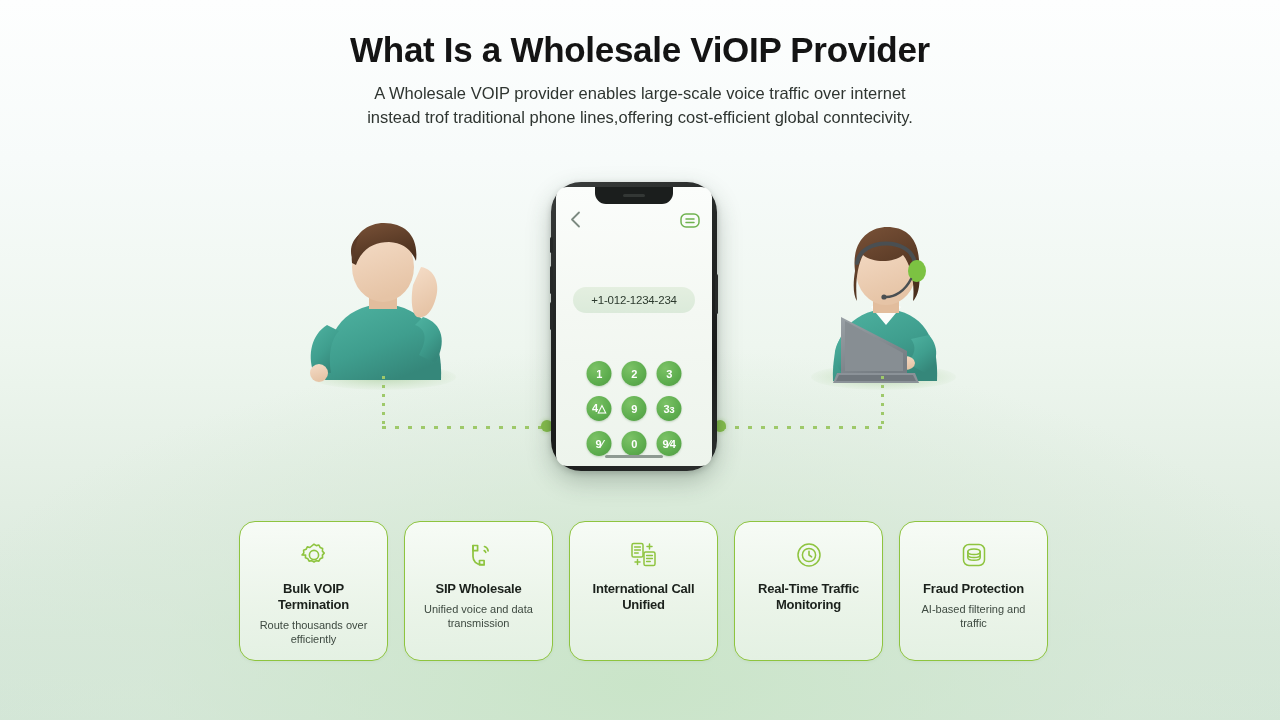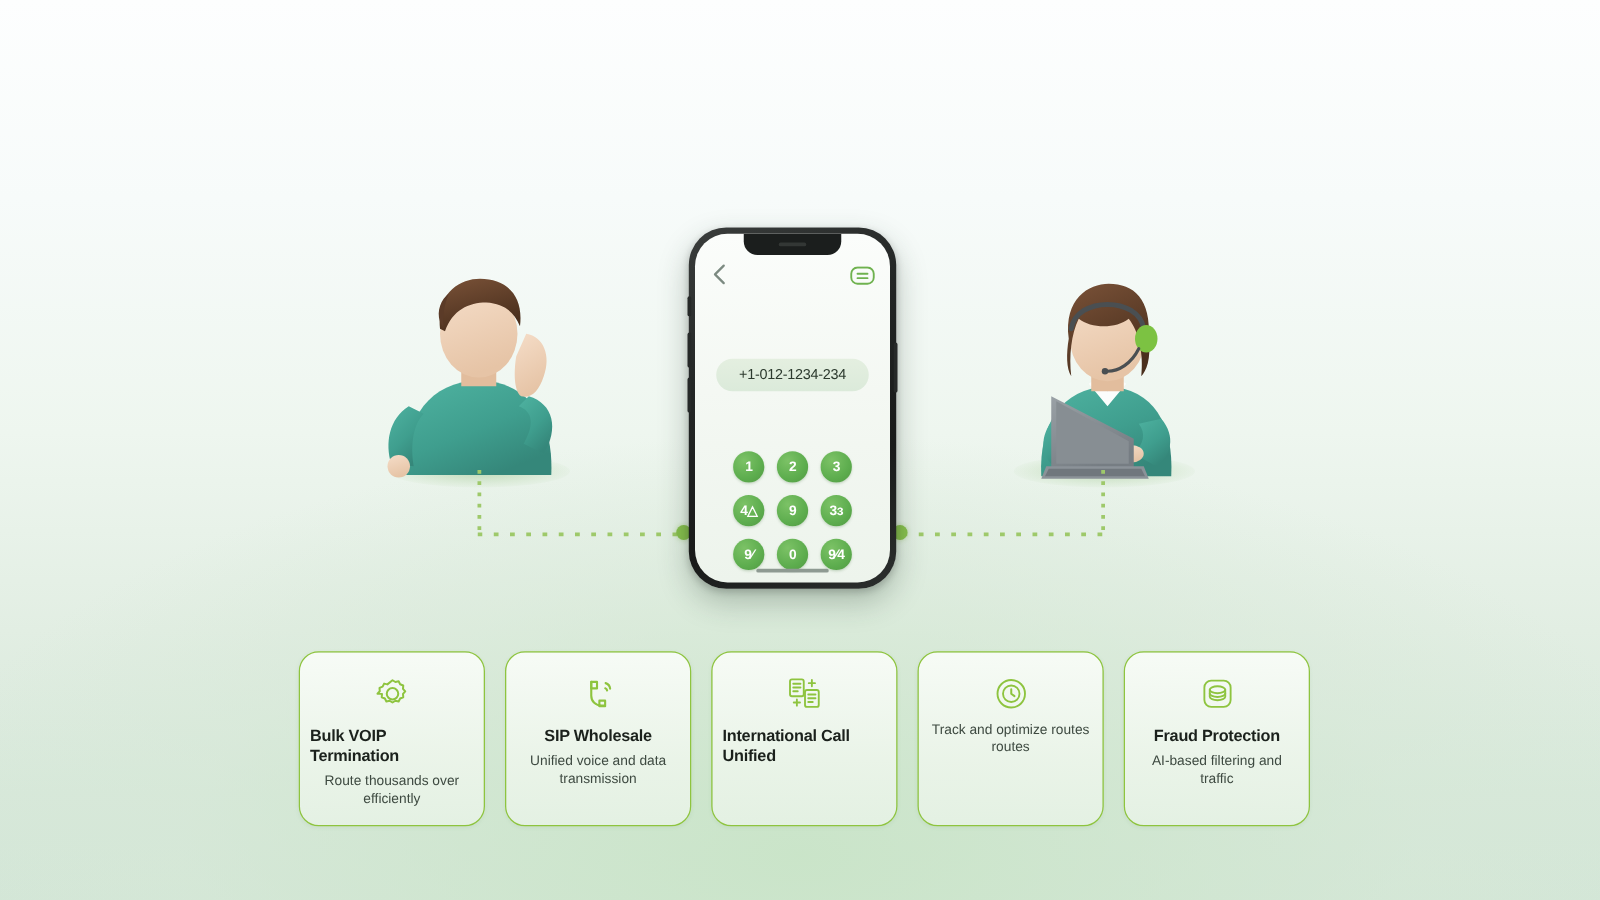--- a/index.html
+++ b/index.html
@@ -55,21 +55,21 @@
 
   
   .phone {
     position:absolute; left:551px; top:182px; width:166px; height:289px;
     border-radius:30px;
     background:linear-gradient(150deg,#3a3d3c 0%,#232625 35%,#191b1a 70%,#2c2f2e 100%);
     box-shadow:0 10px 24px rgba(40,60,45,0.28), 0 2px 6px rgba(0,0,0,0.18);
     padding:5px;
   }
   .phone .screen {
-    position:relative; width:100%; height:100%; border-radius:26px; overflow:hidden;
+    position:relative; width:100%; height:100%; border-radius:11px; overflow:hidden;
     background:linear-gradient(to bottom,#fbfdfb 0%,#f4f8f3 45%,#edf4ec 100%);
     padding-left:48px;
   }
   .notch {
     position:absolute; left:50%; top:0; transform:translateX(-50%);
     width:78px; height:17px; background:#1b1e1d;
     border-radius:0 0 11px 11px;
   }
   .notch .speaker {
     position:absolute; left:50%; top:7px; transform:translateX(-50%);
@@ -120,32 +120,39 @@
     width:149px; height:140px; border-radius:16px;
     border:1.6px solid #8ec43f;
     background:linear-gradient(to bottom, rgba(250,253,249,0.9) 0%, rgba(238,246,236,0.88) 60%, rgba(230,242,229,0.9) 100%);
     box-shadow:0 1px 3px rgba(120,160,120,0.10);
     display:flex; flex-direction:column; align-items:center;
     padding:16px 8px 10px;
   }
   .card .ico { height:34px; display:flex; align-items:center; justify-content:center; }
   .card .ctitle {
     margin-top:9px; font-size:13px; font-weight:bold; color:#1b211c;
-    line-height:1.22; letter-spacing:-0.2px;
+    text-align:center; line-height:1.22; letter-spacing:-0.2px;
   }
   .card .cdesc {
     margin-top:5px; font-size:11px; color:#3e4a41;
     text-align:center; line-height:1.3;
   }
 </style>
 </head>
 <body>
 
 <div class="stage">
 
+  <div class="header">
+    <div class="title">What Is a Wholesale ViOIP Provider</div>
+    <div class="subtitle">
+      <span>A Wholesale VOIP provider enables large-scale voice traffic over internet</span>
+      <span>instead trof traditional phone lines,offering cost-efficient global conntecivity.</span>
+    </div>
+  </div>
 
   <div class="char left">
     <div class="ground"></div>
     <svg width="200" height="185" viewBox="0 0 200 185">
       <defs>
         <linearGradient id="shirtL" x1="0" y1="0" x2="0.6" y2="1">
           <stop offset="0%" stop-color="#4fb3a1"></stop>
             <stop offset="60%" stop-color="#3f9e8e"></stop>
             <stop offset="100%" stop-color="#35877a"></stop>
         </linearGradient>
@@ -333,21 +340,21 @@
     <div class="card">
       <div class="ico">
         <svg width="28" height="28" viewBox="0 0 28 28">
           <g stroke="#8ec43f" fill="none" stroke-linecap="round" stroke-linejoin="round">
             <circle cx="14" cy="14" r="11" stroke-width="1.5"></circle>
             <circle cx="14" cy="14" r="6.6" stroke-width="1.5"></circle>
             <path d="M14 10.4 V14 l2.6 1.9" stroke-width="1.6"></path>
           </g>
         </svg>
       </div>
-      <div class="cdesc">Track and optimize routes routes</div>
+      <div class="ctitle">Real-Time Traffic Monitoring</div>
     </div>
 
     <div class="card">
       <div class="ico">
         <svg width="28" height="28" viewBox="0 0 28 28">
           <g stroke="#8ec43f" fill="none" stroke-linecap="round" stroke-linejoin="round" stroke-width="1.5">
             <rect x="3.5" y="3.5" width="21" height="21" rx="5.5"></rect>
             <ellipse cx="14" cy="10.8" rx="6.2" ry="2.8"></ellipse>
             <path d="M7.8 10.8 v5.6 c0 1.55 2.78 2.8 6.2 2.8 s6.2-1.25 6.2-2.8 v-5.6"></path>
             <path d="M7.8 13.8 c0 1.55 2.78 2.8 6.2 2.8 s6.2-1.25 6.2-2.8"></path>

